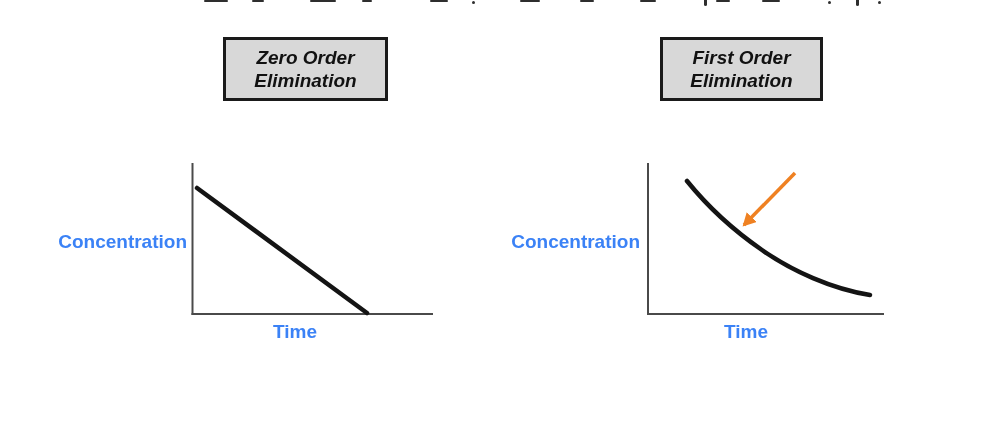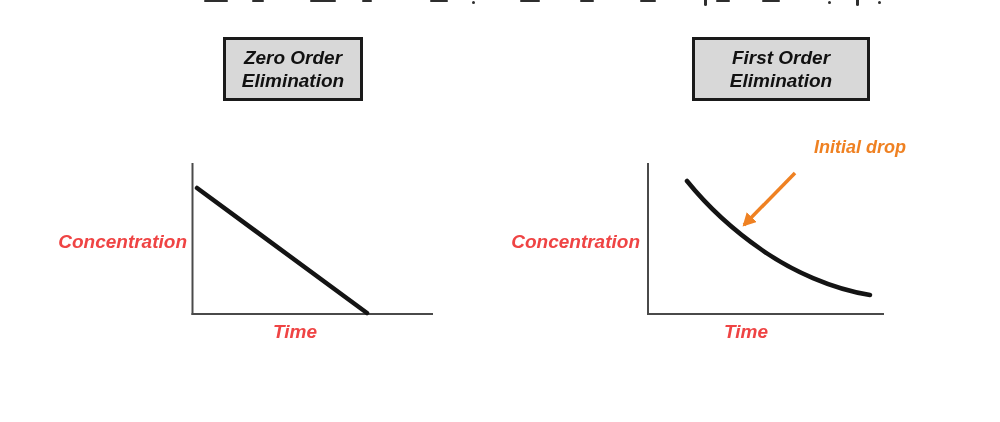--- a/index.html
+++ b/index.html
@@ -39,24 +39,23 @@
     font-weight: bold;
     font-size: 19px;
     line-height: 23px;
     color: #111;
     text-align: center;
   }
   .title-box span { display: block; }
 
   .axis-label {
     position: absolute;
-    font-style: italic;
     font-weight: bold;
     font-size: 19px;
-    color: #ef4444;
+    color: #3b82f6;
     white-space: nowrap;
   }
   .ylabel { text-align: right; }
   .xlabel { }
 
   svg.chart { position: absolute; display: block; }
 
   .annotation {
     position: absolute;
     left: 780px;
@@ -87,44 +86,43 @@
     <i class="frag" style="left:640px;width:16px"></i>
     <i class="frag desc" style="left:704px"></i>
     <i class="frag" style="left:716px;width:14px"></i>
     <i class="frag" style="left:762px;width:18px"></i>
     <i class="frag dot" style="left:828px"></i>
     <i class="frag desc" style="left:856px"></i>
     <i class="frag dot" style="left:878px"></i>
   </div>
 
   <section>
-    <div class="title-box" style="left:223px; width:140px">
+    <div class="title-box" style="left:223px; width:165px">
       <span>Zero Order</span>
       <span>Elimination</span>
     </div>
 
     <div class="axis-label ylabel" style="left:30px; top:231px; width:157px">Concentration</div>
 
     <svg class="chart" style="left:185px; top:155px" width="255" height="170" viewBox="0 0 255 170">
       <line x1="7.5" y1="8" x2="7.5" y2="160" stroke="#4a4a4a" stroke-width="2"></line>
       <line x1="6.5" y1="159" x2="248" y2="159" stroke="#4a4a4a" stroke-width="2"></line>
       <line x1="12" y1="33" x2="182" y2="158" stroke="#141414" stroke-width="4.5" stroke-linecap="round"></line>
     </svg>
 
     <div class="axis-label xlabel" style="left:273px; top:321px; width:80px">Time</div>
   </section>
 
   <section>
-    <div class="title-box" style="left:692px; width:178px">
+    <div class="title-box" style="left:660px; width:163px">
       <span>First Order</span>
       <span>Elimination</span>
     </div>
 
     <div class="annotation" style="color:#ef8122">
-      <span>Initial drop</span>
     </div>
 
     <div class="axis-label ylabel" style="left:488px; top:231px; width:152px">Concentration</div>
 
     <svg class="chart" style="left:640px; top:155px" width="250" height="170" viewBox="0 0 250 170">
       <defs>
         <marker id="ah" markerUnits="userSpaceOnUse" markerWidth="16" markerHeight="14" refX="11" refY="7" orient="auto">
           <path d="M0,0 L13,7 L0,14 Z" fill="#ef8122"></path>
         </marker>
       </defs>

